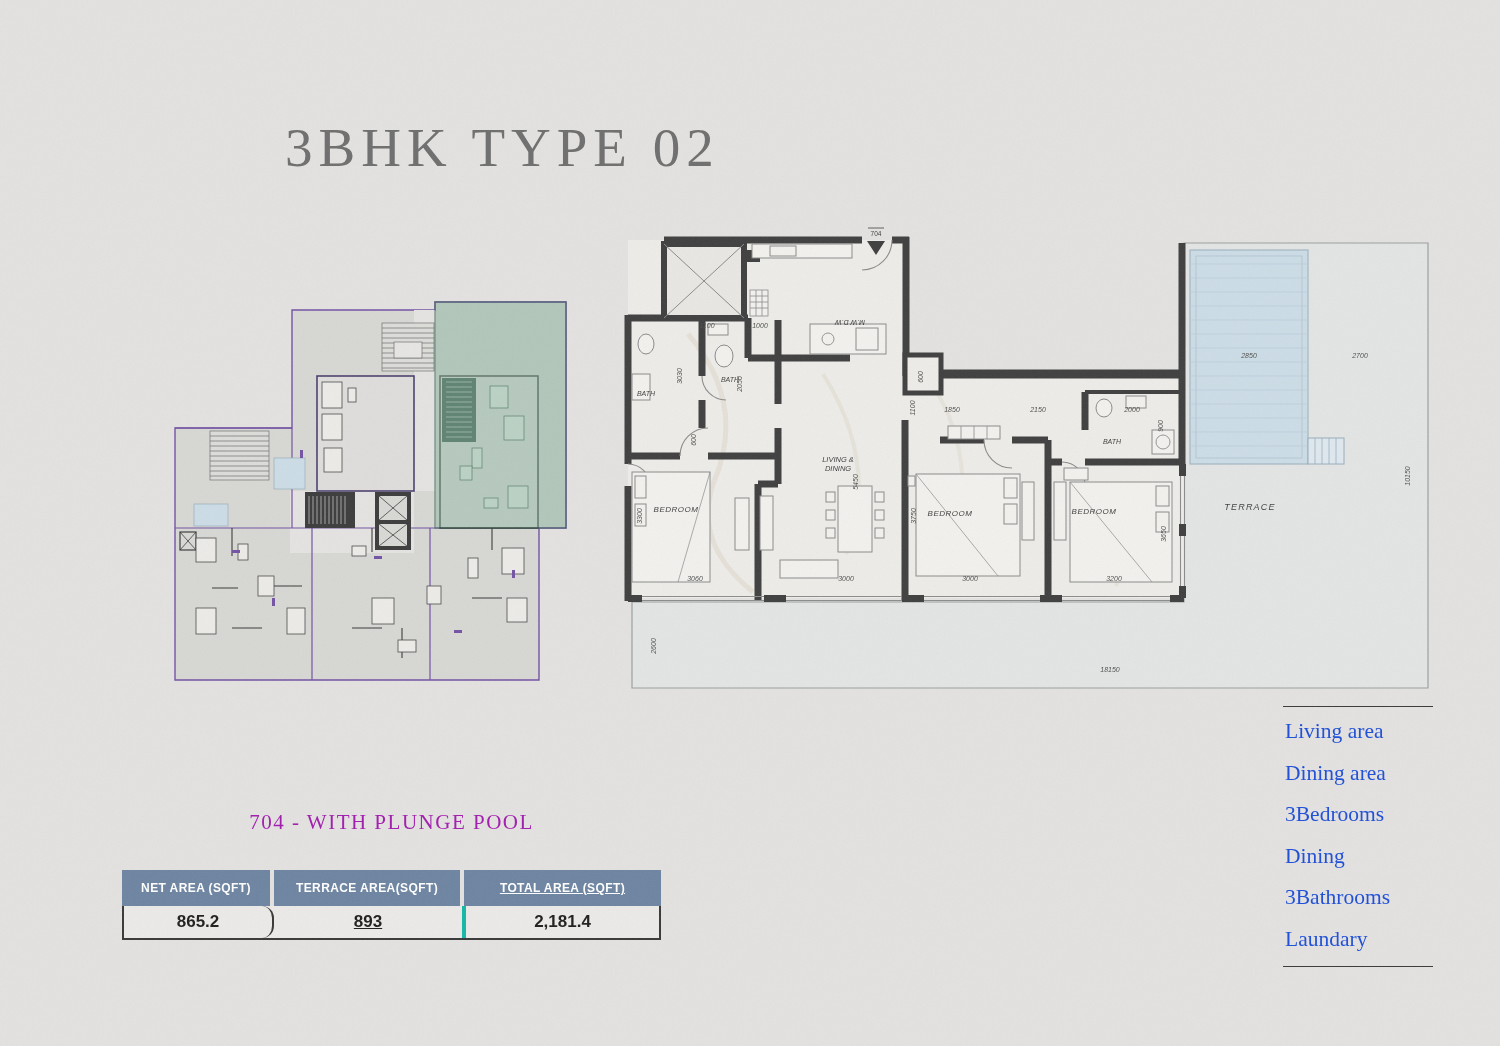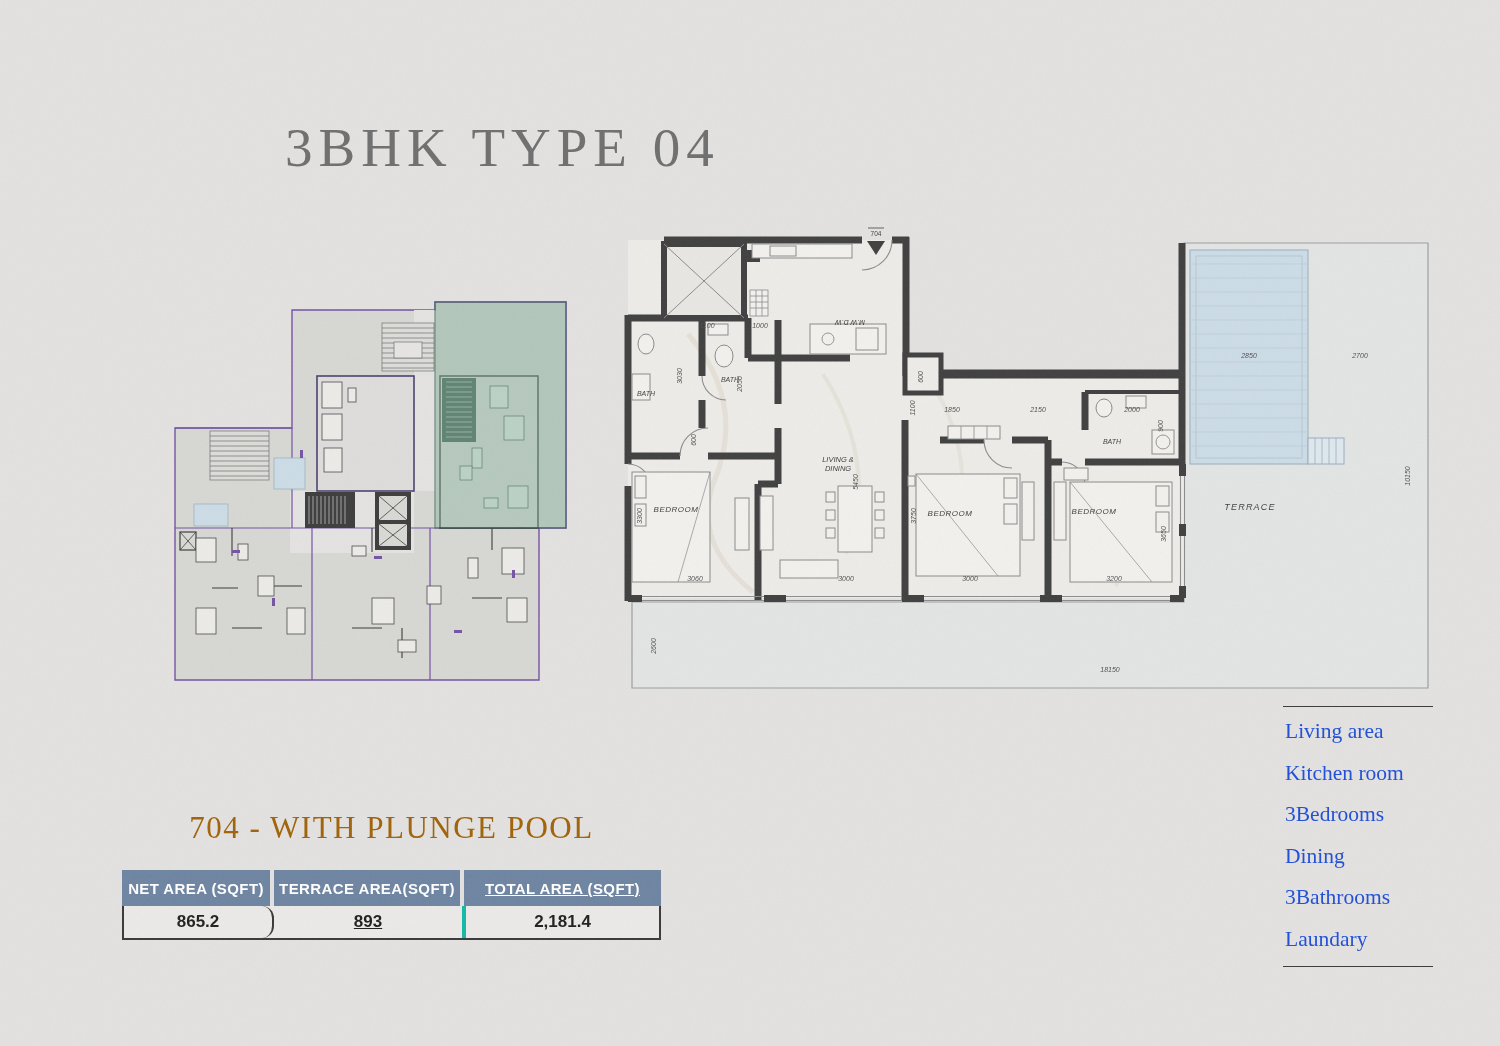--- a/index.html
+++ b/index.html
@@ -11,27 +11,27 @@
   .noise{position:absolute;inset:0;width:1500px;height:1046px;opacity:.07;pointer-events:none;z-index:50;}
   .page-title{
     position:absolute;left:285px;top:116px;
     font-family:"Liberation Serif",serif;font-weight:400;
     font-size:55px;letter-spacing:6px;color:#6e6e6e;white-space:nowrap;
   }
   .keyplan{position:absolute;left:172px;top:298px;}
   .mainplan{position:absolute;left:618px;top:224px;}
   .subtitle-wrap{position:absolute;left:122px;top:810px;width:539px;text-align:center;}
   .subtitle{
-    font-family:"Liberation Serif",serif;font-size:31px;letter-spacing:1.5px;
-    color:#a16207;white-space:nowrap;
+    font-family:"Liberation Serif",serif;font-size:21px;letter-spacing:1.5px;
+    color:#a21caf;white-space:nowrap;
   }
   .area-table{position:absolute;left:122px;top:870px;width:539px;}
   .thead{display:flex;gap:4px;}
   .th{
-    background:#6d84a1;color:#ffffff;font-weight:700;font-size:15px;letter-spacing:.4px;
+    background:#6d84a1;color:#ffffff;font-weight:700;font-size:12px;letter-spacing:.4px;
     height:36px;display:flex;align-items:center;justify-content:center;white-space:nowrap;
   }
   .th.c1{width:148px;} .th.c2{width:186px;} .th.c3{flex:1;text-decoration:underline;}
   .tbody{display:flex;border:2px solid #383838;border-top:none;background:#eceae8;}
   .td{
     font-size:17px;font-weight:600;color:#1e1e1e;height:32px;
     display:flex;align-items:center;justify-content:center;
   }
   .td.c1{width:148px;border-right:2px solid #383838;border-radius:12px;}
   .td.c2{width:188px;border-right:4px solid #14b8a6;text-decoration:underline;}
@@ -45,21 +45,21 @@
   
   .wall{stroke:#3f3f3f;fill:none;}
   .furn{stroke:#8a8a8a;fill:#f2f1ee;stroke-width:1;}
   .thin{stroke:#8b8b8b;fill:none;stroke-width:1.1;}
   .dim{font-family:"Liberation Sans",sans-serif;font-size:7px;font-style:italic;fill:#4f4f4f;}
   .room{font-family:"Liberation Sans",sans-serif;font-style:italic;fill:#3e3e3e;}
 </style>
 </head>
 <body>
 
-<div class="page-title">3BHK TYPE 04</div>
+<div class="page-title">3BHK TYPE 02</div>
 
 <svg class="keyplan" width="420" height="385" viewBox="0 0 420 385">
   <g>
 
     <polygon points="120,12 263,12 263,4 394,4 394,230 367,230 367,382 3,382 3,130 120,130" fill="#d7d7d4" stroke="#7352a4" stroke-width="1.4"></polygon>
 
     <rect x="242" y="12" width="21" height="181" fill="#e4e3e1"></rect>
     <rect x="118" y="193" width="124" height="62" fill="#e4e3e1"></rect>
 
     <path d="M3 230 H367 M140 230 V382 M258 230 V382 M3 130 H120 M120 130 V230" stroke="#7352a4" stroke-width="1.2" fill="none"></path>
@@ -327,21 +327,21 @@
     <div class="td c1">865.2</div>
     <div class="td c2">893</div>
     <div class="td c3">2,181.4</div>
   </div>
 </div>
 
 <div class="legend">
   <div class="rule"></div>
   <div class="items">
     <div class="item">Living area</div>
-    <div class="item">Kitchen room</div>
+    <div class="item">Dining area</div>
     <div class="item">3Bedrooms</div>
     <div class="item">Dining</div>
     <div class="item">3Bathrooms</div>
     <div class="item">Laundary</div>
   </div>
   <div class="rule"></div>
 </div>
 
 <svg class="noise">
   <filter id="noiseF">

